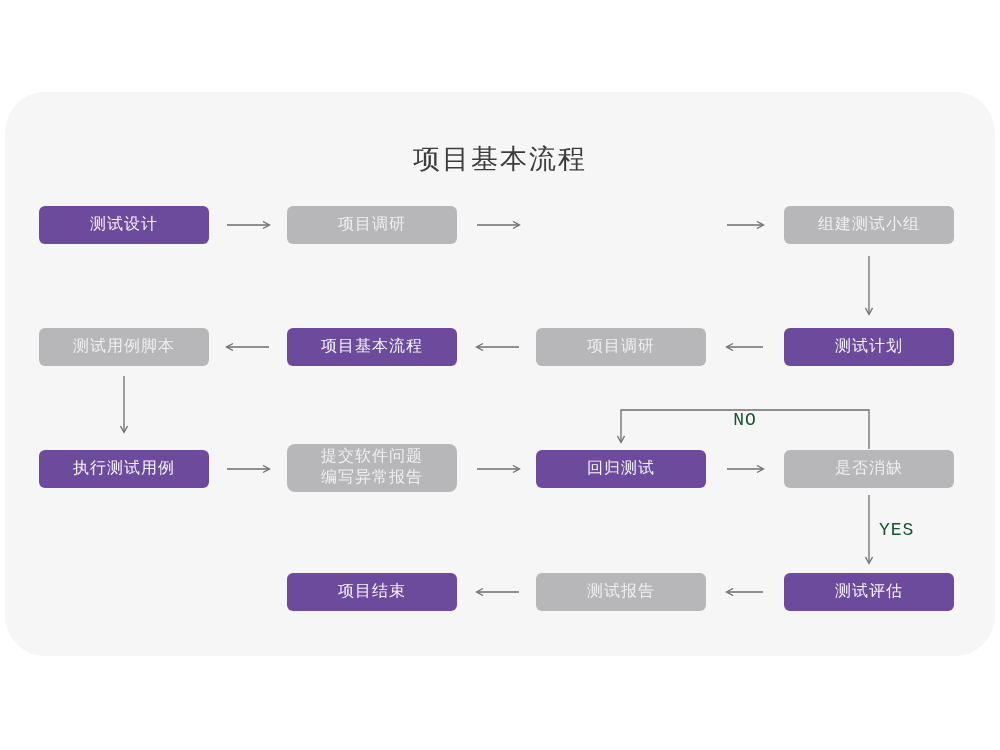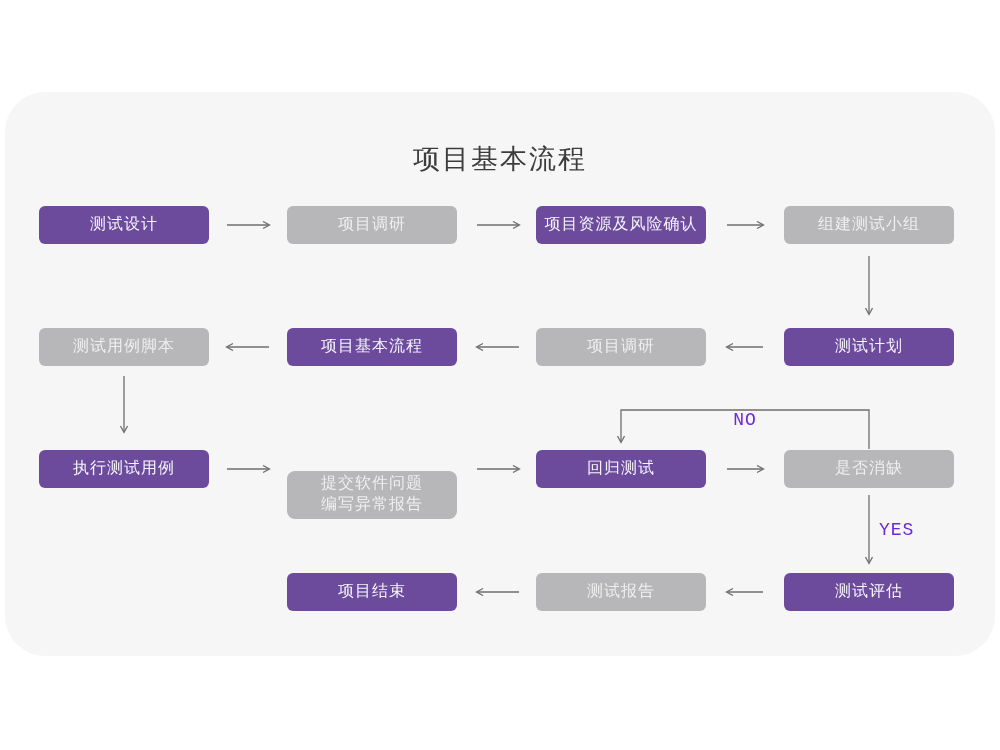--- a/index.html
+++ b/index.html
@@ -16,26 +16,26 @@
     position:absolute;left:0;top:49px;width:100%;
     text-align:center;font-size:27px;letter-spacing:2px;
     color:#3c3c3c;font-weight:400;
   }
   .node{
     position:absolute;width:170px;height:38px;border-radius:6px;
     display:flex;align-items:center;justify-content:center;
     font-size:16px;letter-spacing:1px;text-align:center;
     white-space:pre-line;line-height:1.3;
   }
-  .node.tall{height:48px;border-radius:8px;margin-top:27px;}
+  .node.tall{height:48px;border-radius:8px;}
   .node.purple{background:var(--purple,#6C4B9D);color:#f6f3fa;}
   .node.gray{background:var(--gray,#B7B6B8);color:#efeff0;}
   .connectors{position:absolute;left:0;top:0;width:990px;height:564px;pointer-events:none;}
   .branch-label{
-    position:absolute;font-size:18px;color:#6d28d9;letter-spacing:1px;font-weight:400;
+    position:absolute;font-size:18px;color:#14532d;letter-spacing:1px;font-weight:400;
   }
   .branch-label.no{left:700px;top:318px;width:80px;text-align:center;}
   .branch-label.yes{left:874px;top:428px;}
 </style>
 </head>
 <body>
 
 <div class="screen">
   <div class="card">
 
@@ -72,21 +72,20 @@
         <path d="M758,500 L722,500" marker-end="url(#arrow)"></path>
         <path d="M514,500 L472,500" marker-end="url(#arrow)"></path>
       </g>
     </svg>
 
     <div class="branch-label no">NO</div>
     <div class="branch-label yes">YES</div>
 
     <div class="node purple" style="left:34px;top:114px">测试设计</div>
     <div class="node gray" style="left:282px;top:114px">项目调研</div>
-    <div class="node purple" style="left:531px;top:114px">项目资源及风险确认</div>
     <div class="node gray" style="left:779px;top:114px">组建测试小组</div>
 
     <div class="node purple" style="left:779px;top:236px">测试计划</div>
     <div class="node gray" style="left:531px;top:236px">项目调研</div>
     <div class="node purple" style="left:282px;top:236px">项目基本流程</div>
     <div class="node purple" style="left:34px;top:358px">执行测试用例</div>
 
     <div class="node gray" style="left:34px;top:236px">测试用例脚本</div>
     <div class="node gray tall" style="left:282px;top:352px">提交软件问题
 编写异常报告</div>

